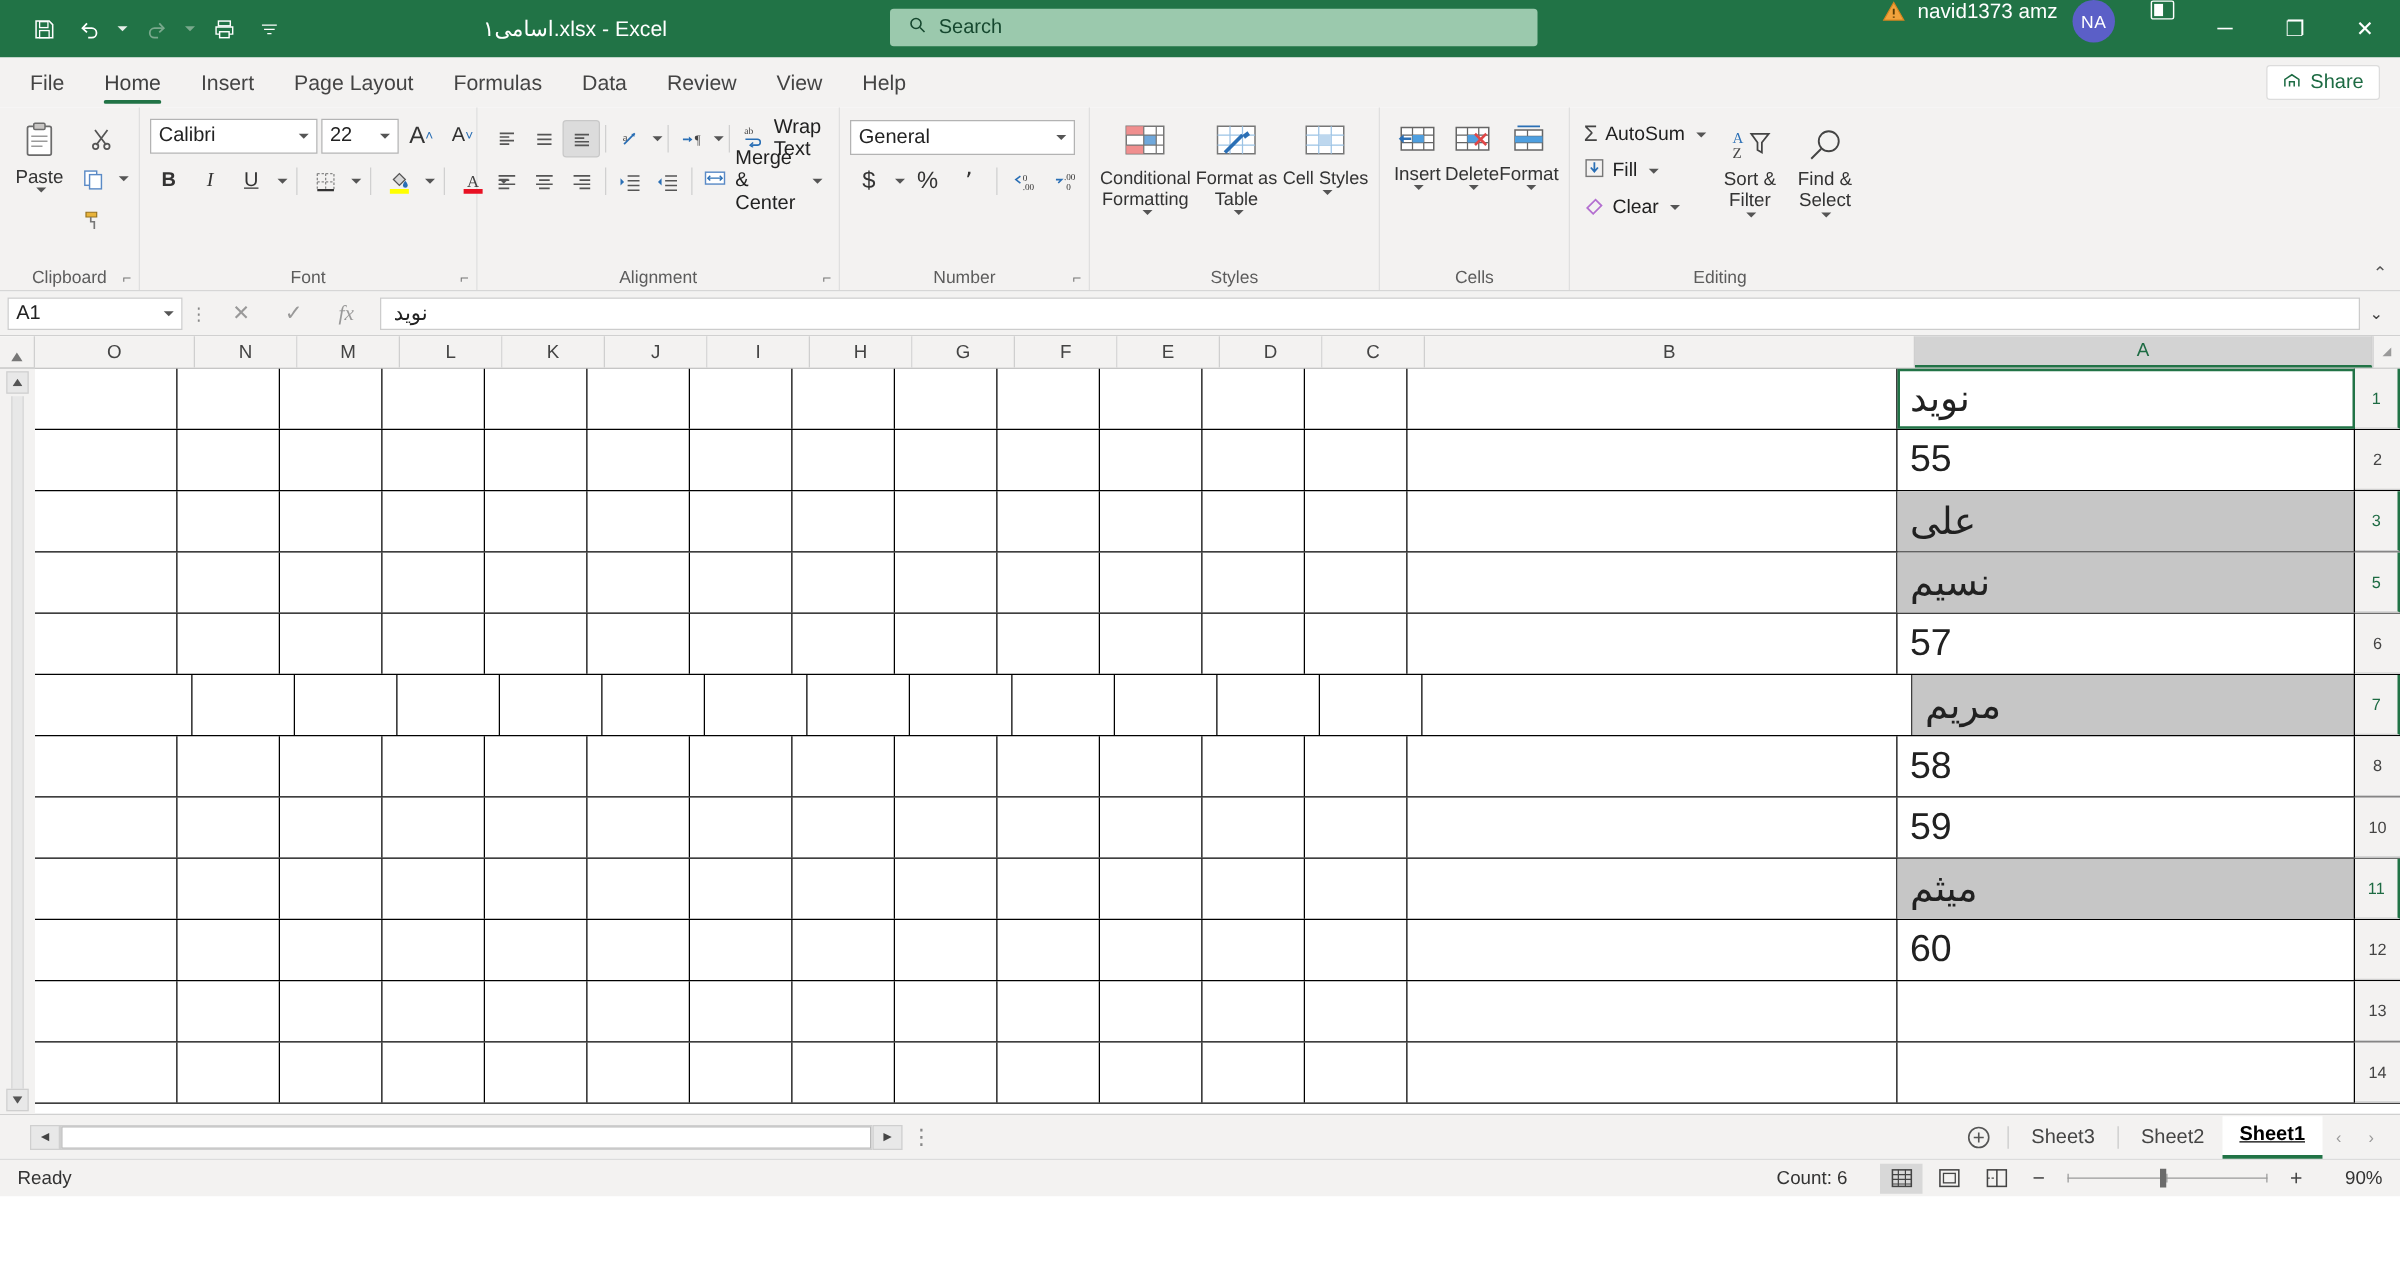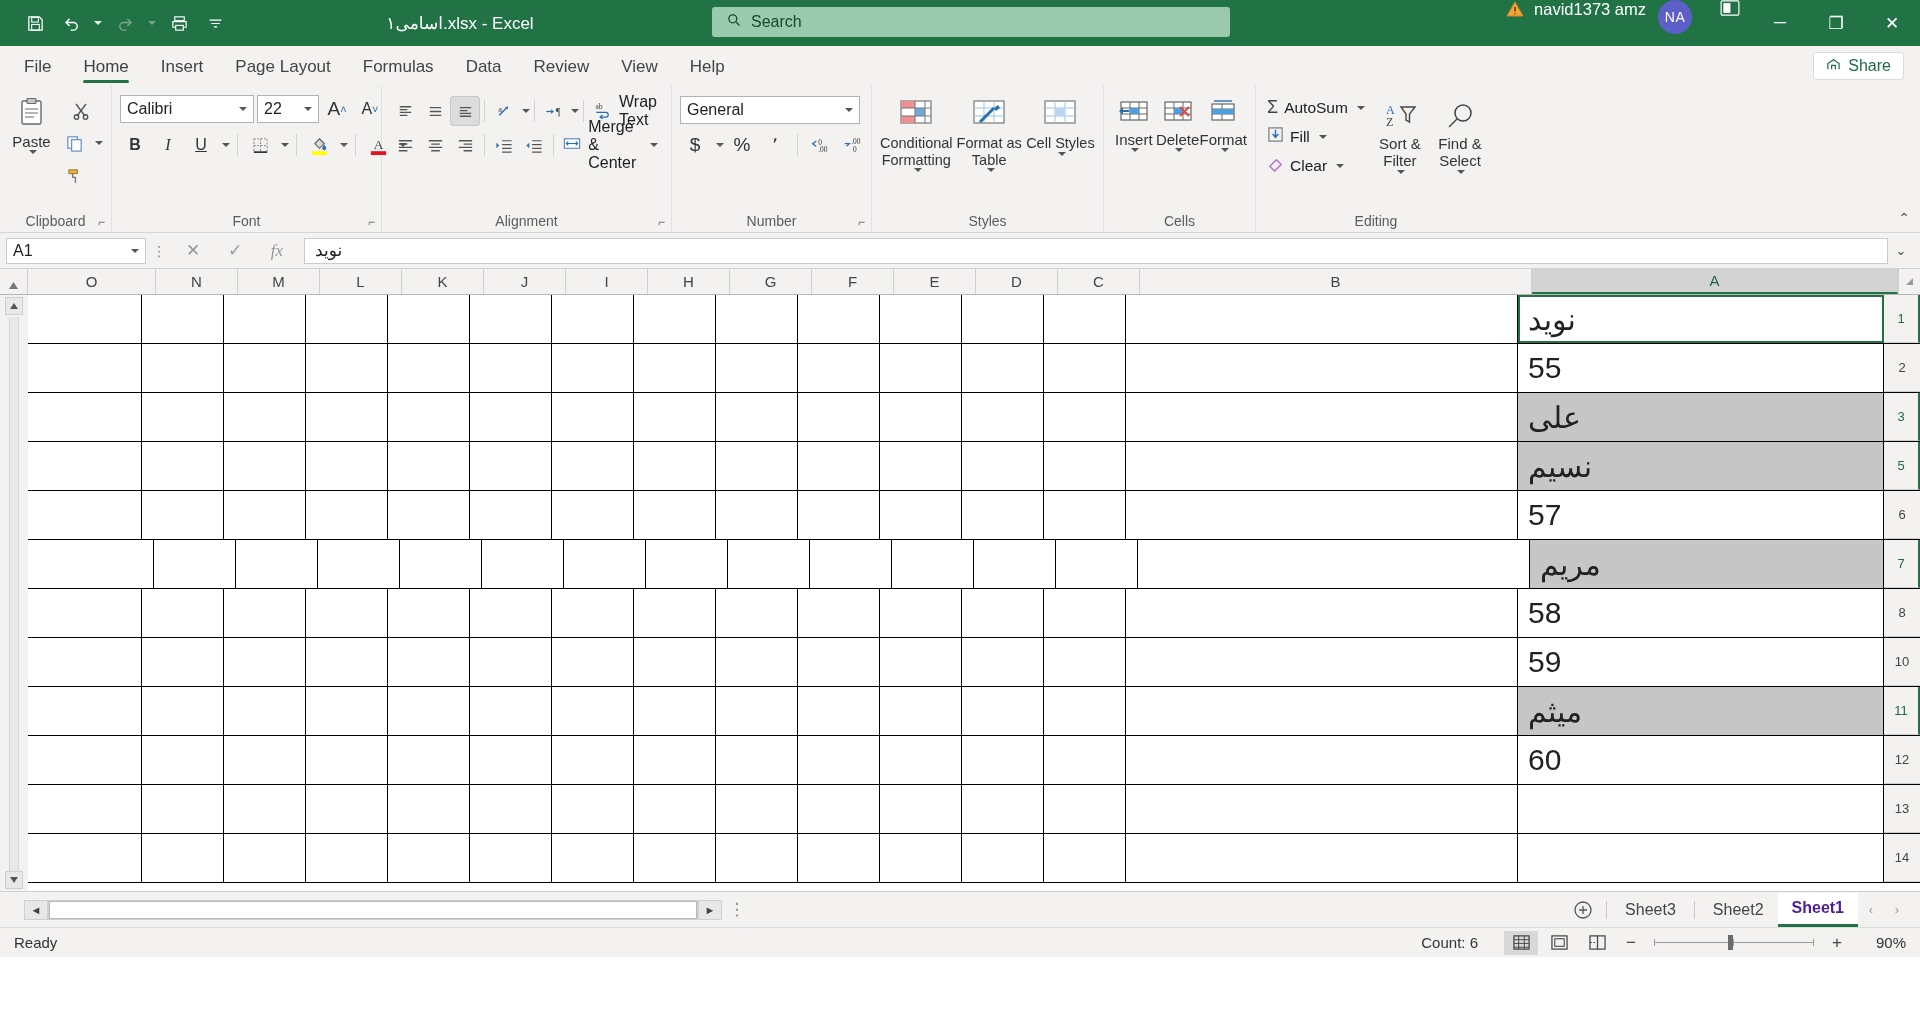--- a/index.html
+++ b/index.html
@@ -233,21 +233,21 @@
 
   
   #bottombar { height: 36px; background: #f3f2f1; display: flex; align-items: center; border-top: 1px solid #d0d0d0; }
   .scroll-arrow { width: 24px; height: 20px; display: flex; align-items: center; justify-content: center; background: #e8e8e8; border: 1px solid #cfcfcf; font-size: 11px; color: #444; }
   #hscroll { height: 20px; background: #e8e8e8; border: 1px solid #cfcfcf; display: flex; }
   #hthumb { background: #fff; border: 1px solid #b9b9b9; }
   .tabs-right { margin-left: auto; display: flex; align-items: center; gap: 0; padding-right: 10px; }
   .newsheet { width: 38px; display: flex; align-items: center; justify-content: center; color: #444; }
   .sep-v { width: 1px; height: 18px; background: #c9c9c9; margin: 0 4px; }
   .sheettab { padding: 0 14px; height: 34px; display: flex; align-items: center; font-size: 16px; color: #444; }
-  .sheettab.active { background: #fff; color: #4c1d95; font-weight: bold; border-bottom: 3px solid #217346; }
+  .sheettab.active { background: #fff; color: #000000; font-weight: bold; border-bottom: 3px solid #217346; text-decoration: underline; }
   .navarrow { width: 26px; text-align: center; color: #9a9a9a; font-size: 13px; }
 
   
   #statusbar { height: 30px; background: #f3f2f1; border-top: 1px solid #dcdcdc; display: flex; align-items: center; font-size: 15px; color: #333; }
   #status-text { padding-left: 14px; }
   .sb-right { margin-left: auto; display: flex; align-items: center; padding-right: 14px; gap: 4px; }
   .count-lbl { margin-right: 22px; font-size: 15px; }
   .viewbtn { width: 34px; height: 24px; display: flex; align-items: center; justify-content: center; }
   .viewbtn.on { background: #d8d8d8; }
   .zoom-minus, .zoom-plus { width: 26px; text-align: center; font-size: 17px; color: #444; }

